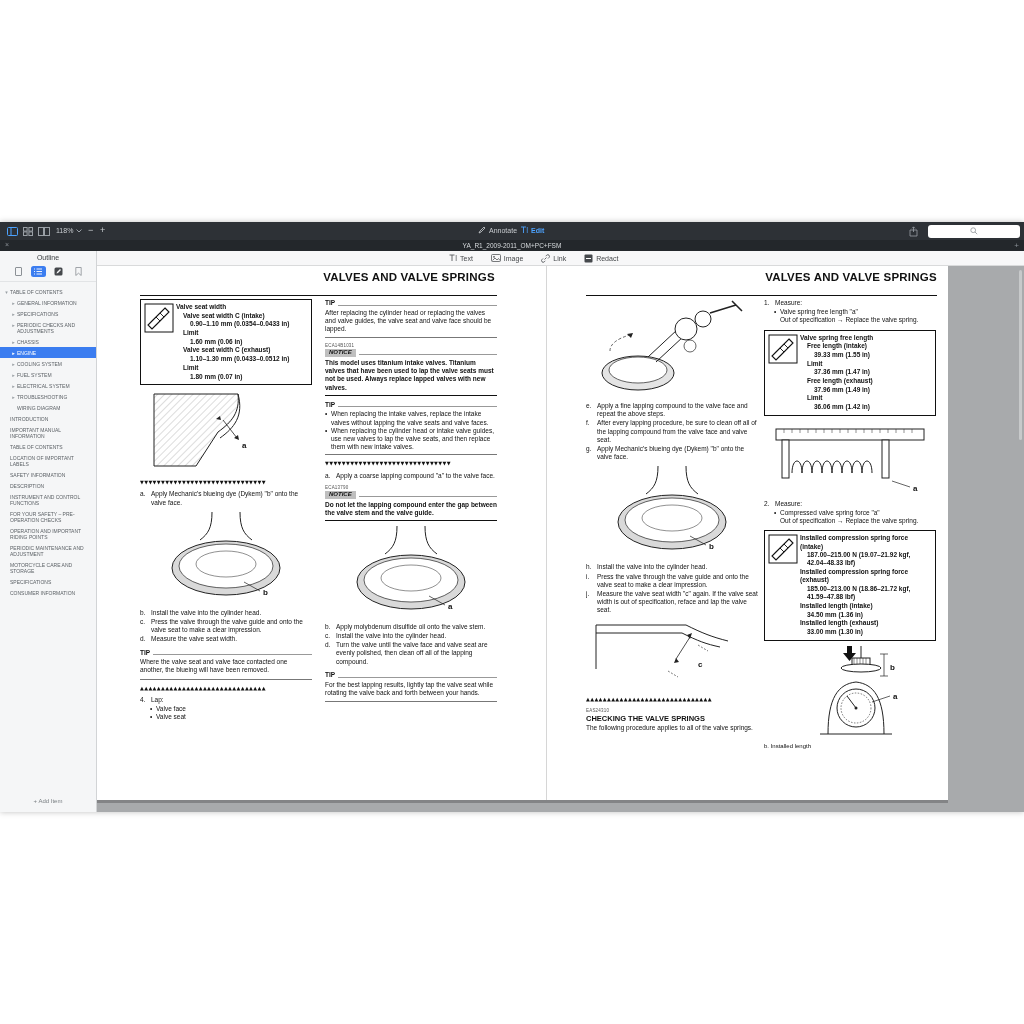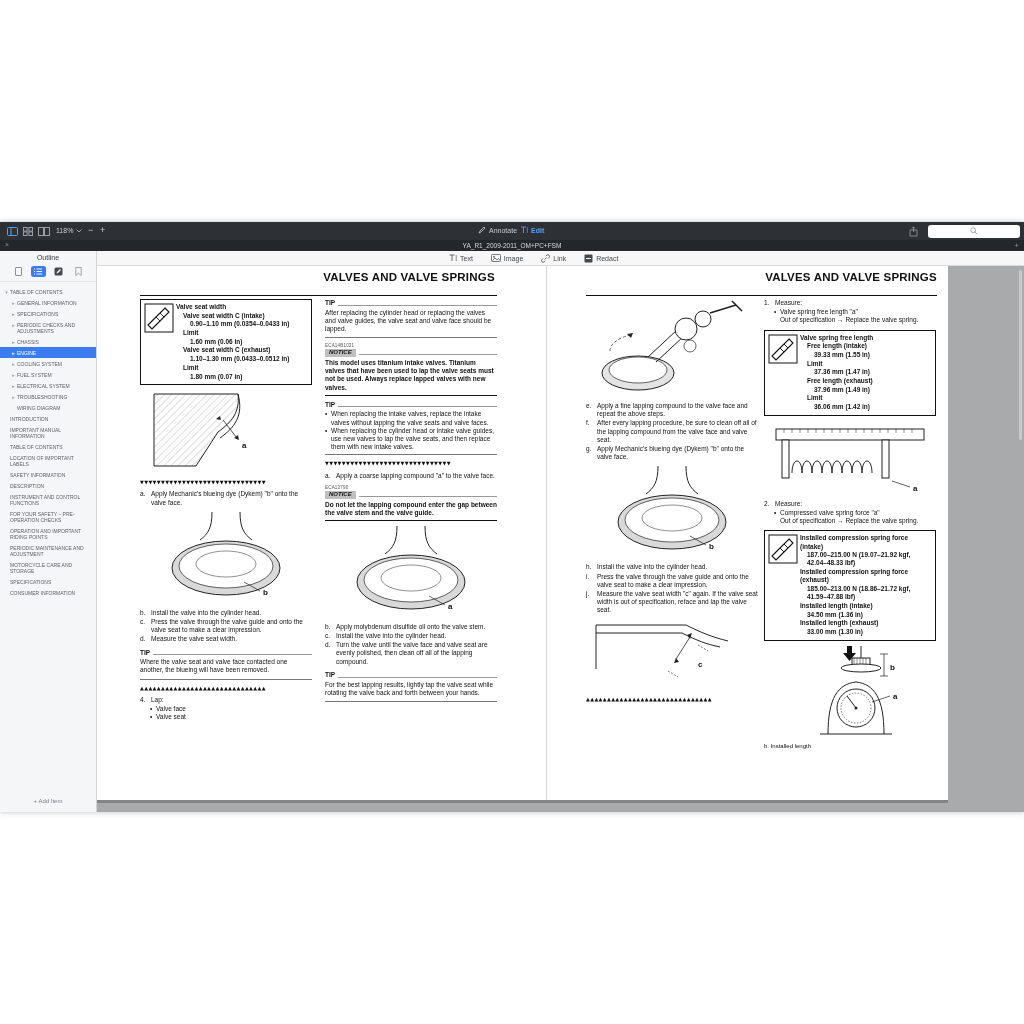--- a/index.html
+++ b/index.html
@@ -543,20 +543,25 @@
             <svg viewBox="0 0 172 72" width="172" height="72">
               <path d="M10 6 H100 M10 14 H96 M10 6 V50" fill="none" stroke="#222"></path>
               <path d="M100 6 C116 14 126 18 142 22 M96 14 C112 22 120 25 134 28" fill="none" stroke="#222"></path>
               <path d="M104 18 l-14 22" stroke="#222" stroke-width="0.8" fill="none"></path>
               <path d="M106 14 l-5 2 3 4 z M88 44 l2 -5 3 4 z" fill="#222"></path>
               <path d="M112 26 l10 6 M82 52 l10 6" stroke="#222" stroke-width="0.6" stroke-dasharray="2 1.5"></path>
               <text x="112" y="48" font-size="8" font-weight="bold" fill="#111" font-family="Liberation Sans, DejaVu Sans, sans-serif">c</text>
             </svg>
           </div>
           <div class="tri">▲▲▲▲▲▲▲▲▲▲▲▲▲▲▲▲▲▲▲▲▲▲▲▲▲▲▲▲▲▲</div>
+          <div class="headingblk">
+            <div class="code">EAS24310</div>
+            <div class="h-title">CHECKING THE VALVE SPRINGS</div>
+            <div class="h-sub">The following procedure applies to all of the valve springs.</div>
+          </div>
         </div>
       <div class="col c4">
           <div class="steps">
             <div class="step">
               <span class="step-n">1.</span>
               <span class="step-t">Measure:</span>
             </div>
             <div class="bul">
               <span class="bul-m">•</span>
               <span class="bul-t">Valve spring free length "a"</span>

